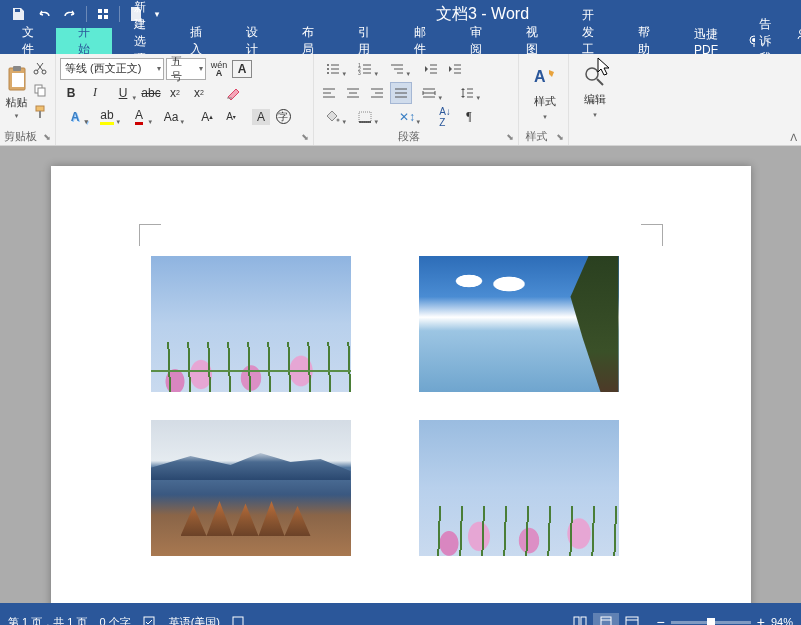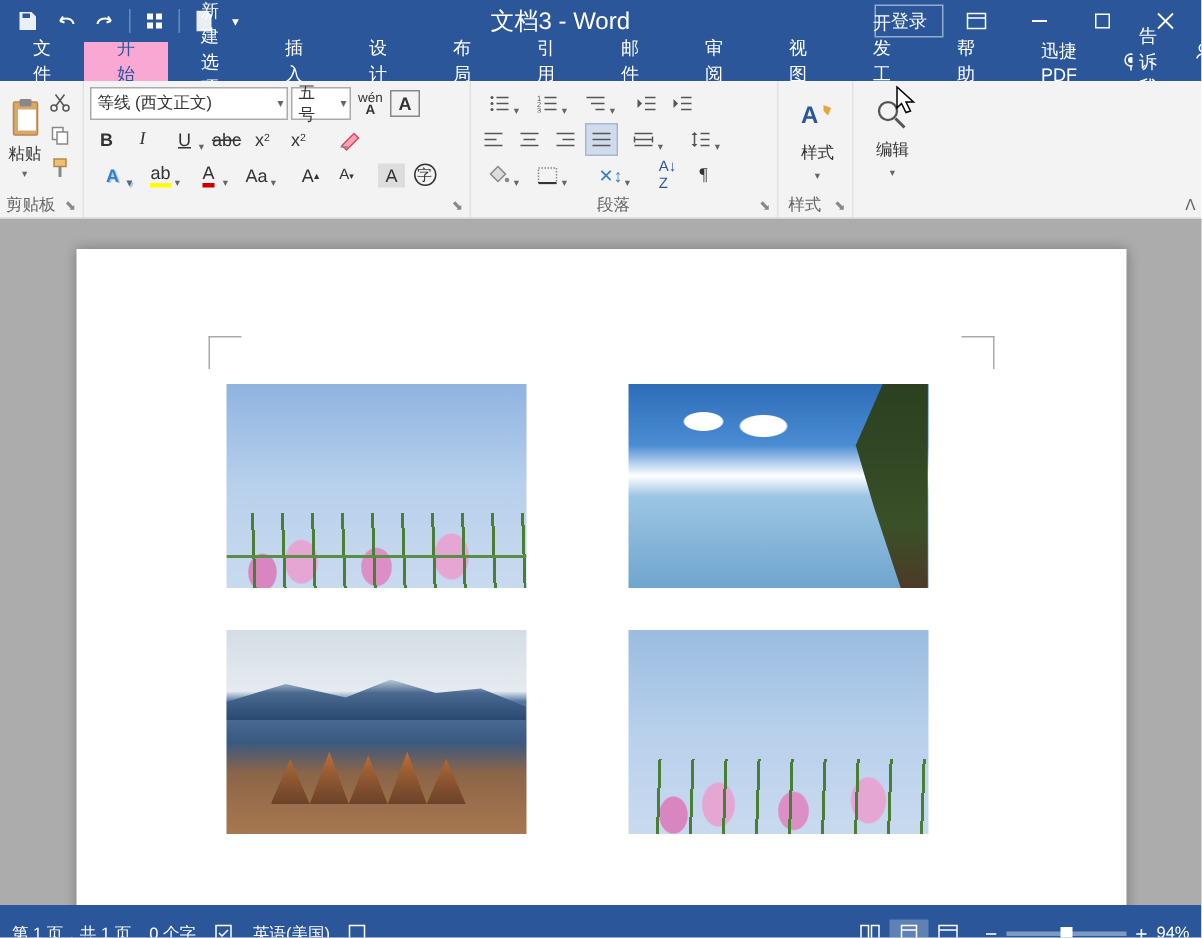--- a/index.html
+++ b/index.html
@@ -9,36 +9,36 @@
 .qat-btn{width:24px;height:24px;display:flex;align-items:center;justify-content:center;cursor:pointer}
 .qat-sep{width:1px;height:16px;background:rgba(255,255,255,.3);margin:0 2px}
 .title-center{flex:1;text-align:center;font-size:16px}
 .title-right{display:flex;align-items:center;gap:2px;padding-right:4px}
 .title-btn{padding:2px 10px;height:22px;display:flex;align-items:center;cursor:pointer;font-size:12px}
 .title-btn.login{border:1px solid rgba(255,255,255,.5)}
 .win-btn{width:40px;height:28px;display:flex;align-items:center;justify-content:center;cursor:pointer}
 .tabbar{height:26px;background:#2b579a;display:flex;align-items:stretch;color:#fff;font-size:12px}
 .tab{padding:0 22px;display:flex;align-items:center;cursor:pointer}
 .tab.file{background:#2b579a}
-.tab.active{background:#f9a8d4;color:#2b579a}
+.tab.active{background:#5eead4;color:#2b579a}
 .tab-spacer{flex:1}
 .tellme{display:flex;align-items:center;gap:4px;padding:0 8px;cursor:pointer}
 .share{display:flex;align-items:flex-start;gap:4px;padding:0 10px;cursor:pointer}
 .ribbon{height:92px;background:#f3f3f3;border-bottom:1px solid #d4d4d4;display:flex;position:relative}
 .ribbon-group{border-right:1px solid #e1e1e1;display:flex;flex-direction:column;position:relative;padding:3px 4px 16px}
 .group-label{position:absolute;bottom:1px;left:0;right:14px;text-align:center;font-size:11px;color:#666}
 .group-launcher{position:absolute;bottom:2px;right:2px;width:12px;height:12px;cursor:pointer;display:flex;align-items:center;justify-content:center;color:#888;font-size:9px}
 .clipboard{width:56px}
 .paste-big{width:40px;height:70px;display:flex;flex-direction:column;align-items:center;justify-content:center;cursor:pointer;gap:2px}
 .clip-side{display:flex;flex-direction:column;gap:0}
 .font-group{width:258px}
 .font-row{display:flex;align-items:center;gap:2px;height:24px;margin-bottom:1px}
 .combo{height:22px;border:1px solid #ababab;background:#fff;display:flex;align-items:center;padding:0 14px 0 4px;font-size:11px;position:relative;cursor:pointer}
 .combo::after{content:"▾";position:absolute;right:2px;font-size:8px;color:#666}
-.font-name{width:132px}
+.font-name{width:104px}
 .font-size{width:40px}
 .ic{width:22px;height:22px;display:flex;align-items:center;justify-content:center;font-size:12px;cursor:pointer;border:1px solid transparent}
 .ic.dd{width:30px;position:relative}
 .ic.dd::after{content:"▾";font-size:7px;position:absolute;right:1px;bottom:1px;color:#666}
 .para-group{width:205px}
 .styles-group{width:50px}
 .edit-group{width:52px}
 .big-btn{width:44px;height:70px;display:flex;flex-direction:column;align-items:center;justify-content:center;gap:4px;cursor:pointer;font-size:11px}
 .collapse-btn{position:absolute;right:4px;bottom:2px;cursor:pointer;color:#666;font-size:10px}
 .doc-area{height:457px;background:#acacac;overflow:auto;position:relative;display:flex;justify-content:center;padding-top:20px}
@@ -105,44 +105,20 @@
       </div>
     <div class="qat-sep"></div>
     <div class="qat-btn">
         <svg width="12" height="14" viewBox="0 0 12 14">
           <path fill="#fff" d="M1 0h7l3 3v11H1z" opacity=".9"></path>
         </svg>
       </div>
     <div class="qat-btn" style="width:14px;font-size:9px;color:#fff">▾</div>
   </div>
   <div class="title-center">文档3 - Word</div>
-  <div class="title-right">
-    <div class="title-btn login">登录</div>
-    <div class="win-btn">
-        <svg width="14" height="12">
-          <rect x="1" y="1" width="12" height="10" fill="none" stroke="#fff"></rect>
-          <line x1="1" y1="4" x2="13" y2="4" stroke="#fff"></line>
-        </svg>
-      </div>
-    <div class="win-btn">
-        <svg width="12" height="12">
-          <line x1="1" y1="6" x2="11" y2="6" stroke="#fff" stroke-width="1.2"></line>
-        </svg>
-      </div>
-    <div class="win-btn">
-        <svg width="12" height="12">
-          <rect x="1.5" y="1.5" width="9" height="9" fill="none" stroke="#fff"></rect>
-        </svg>
-      </div>
-    <div class="win-btn close">
-        <svg width="12" height="12">
-          <path d="M1 1l10 10M11 1L1 11" stroke="#fff" stroke-width="1.2"></path>
-        </svg>
-      </div>
-  </div>
 </div>
 
 <div class="tabbar">
   <div class="tab file">文件</div>
   <div class="tab active">开始</div>
   <div class="tab">新建选项卡</div>
   <div class="tab">插入</div>
   <div class="tab">设计</div>
   <div class="tab">布局</div>
   <div class="tab">引用</div>

